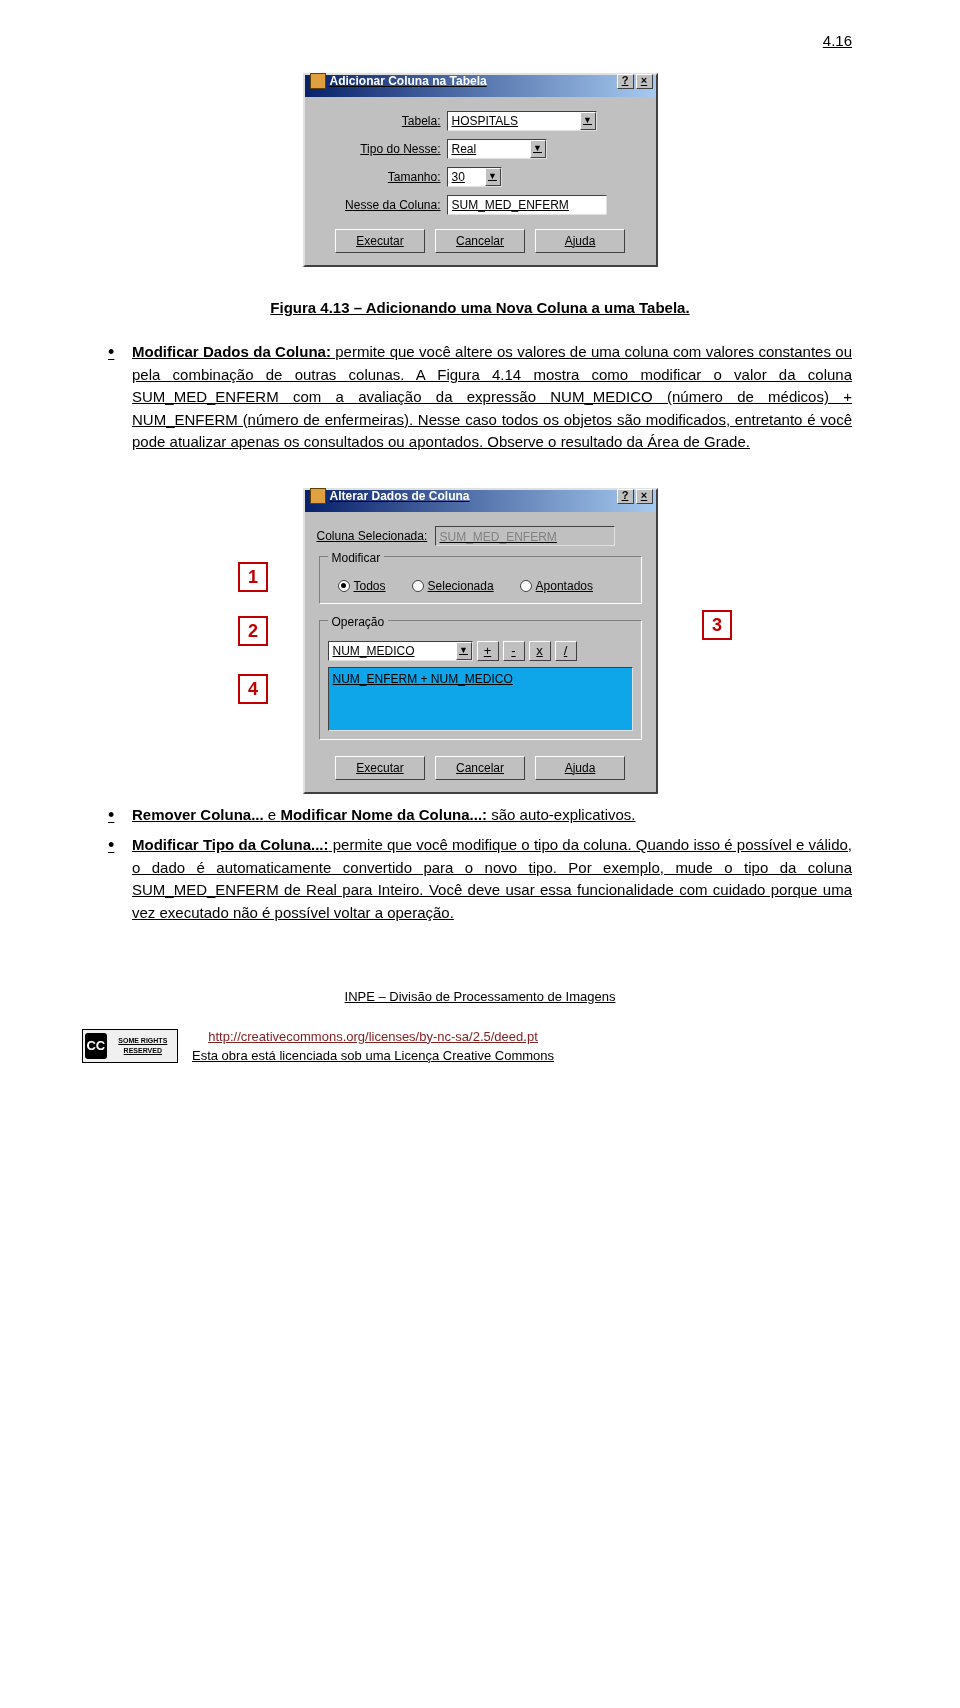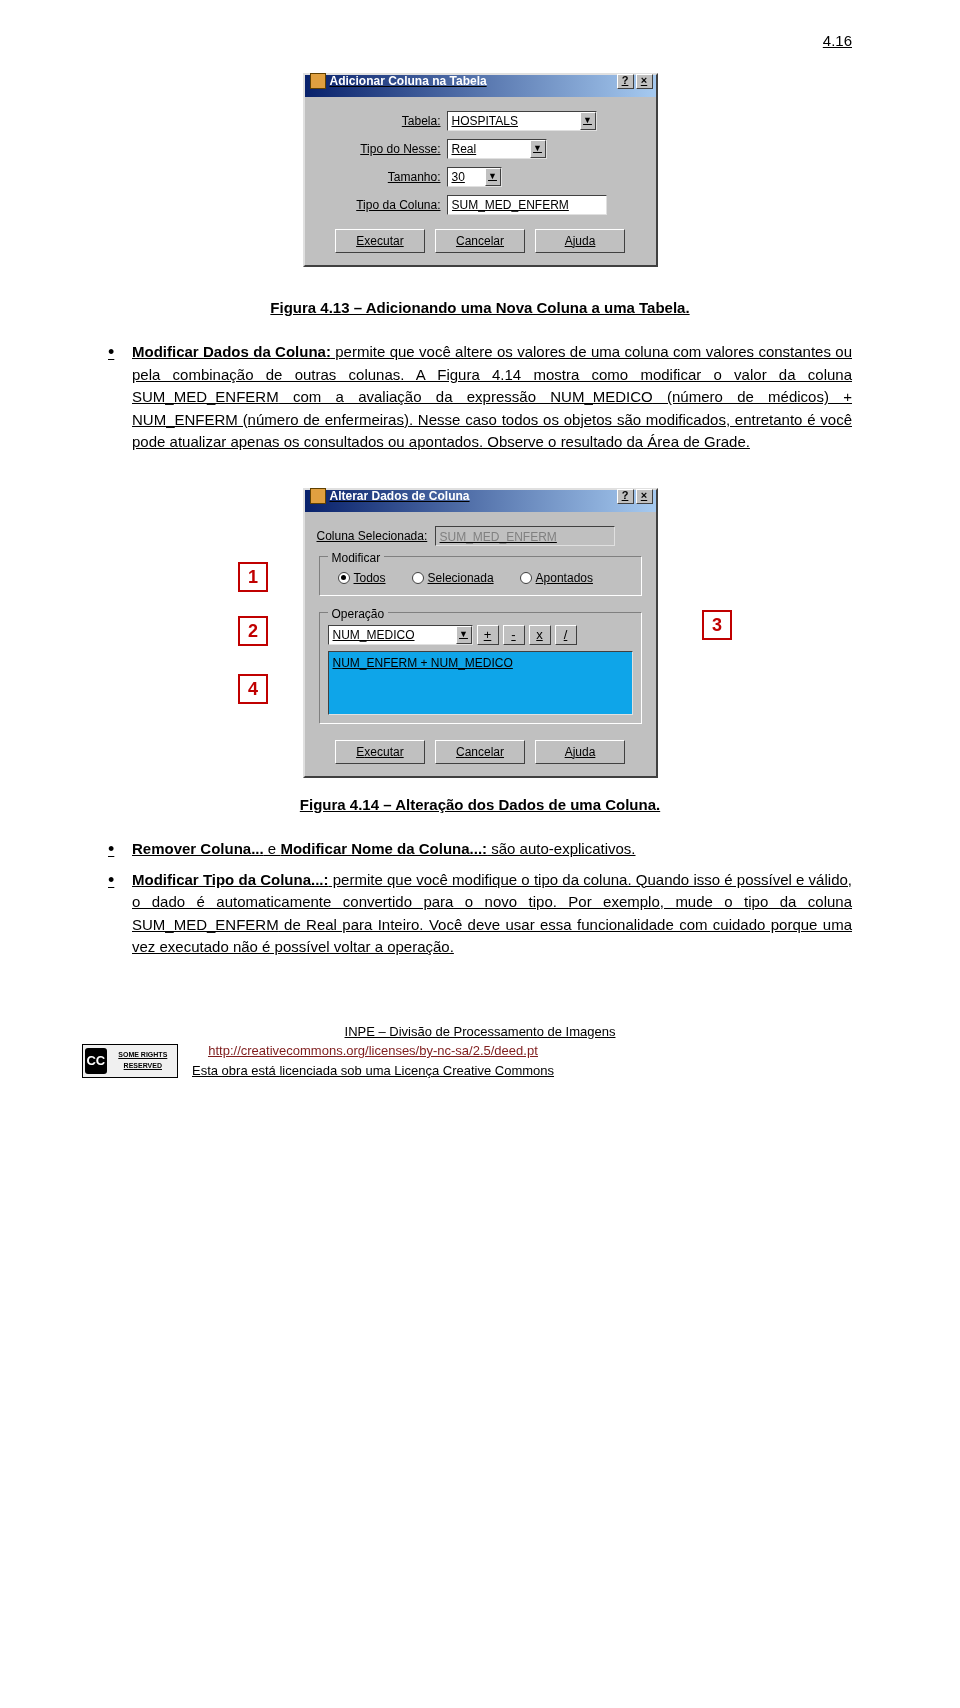--- a/index.html
+++ b/index.html
@@ -156,21 +156,21 @@
     padding: 0 60px;
   }
   .groupbox {
     border: 1px solid #808080;
     border-top-color: #808080;
     border-left-color: #808080;
     border-right-color: #fff;
     border-bottom-color: #fff;
     position: relative;
     margin: 10px 2px 16px 2px;
-    padding: 12px 8px 8px 8px;
+    padding: 20px 8px 8px 8px;
   }
   .groupbox-title {
     position: absolute;
     top: -8px;
     left: 8px;
     background: #c0c0c0;
     padding: 0 4px;
     font-size: 12px;
   }
   .radio-row { display: flex; gap: 26px; padding-left: 10px; }
@@ -238,20 +238,21 @@
   .footer {
     margin-top: 55px;
     text-align: center;
     font-size: 13px;
   }
   .cc-row {
     display: flex;
     align-items: center;
     justify-content: flex-start;
     gap: 14px;
+    margin-top: 20px;
     margin-left: -26px;
   }
   .cc-badge {
     width: 96px; height: 34px;
     background: #f0f0f0;
     border: 1px solid #000;
     display: flex;
     align-items: center;
     font-size: 7px;
     font-weight: bold;
@@ -301,21 +302,21 @@
         </div>
       </div>
       <div class="form-row">
         <div class="form-label">Tamanho:</div>
         <div class="win-dd" style="width:55px">
           <div class="win-dd-text">30</div>
           <div class="win-dd-btn">▼</div>
         </div>
       </div>
       <div class="form-row">
-        <div class="form-label">Tipo da Coluna:</div>
+        <div class="form-label">Nesse da Coluna:</div>
         <input class="win-input" style="width: 160px;" value="SUM_MED_ENFERM">
       </div>
       <div class="dialog-buttons">
         <div class="win-btn"><u>E</u><span title="Executar">xecutar</span></div>
         <div class="win-btn"><u>C</u>ancelar</div>
         <div class="win-btn">A<u>j</u>uda</div>
       </div>
     </div>
   </div>
 
@@ -379,21 +380,20 @@
         </div>
         <div class="dialog-buttons">
           <div class="win-btn"><u>E</u>xecutar</div>
           <div class="win-btn"><u>C</u>ancelar</div>
           <div class="win-btn">A<u>j</u>uda</div>
         </div>
       </div>
     </div>
   </div>
 
-  <div class="caption">Figura 4.14 – Alteração dos Dados de uma Coluna.</div>
 
   <div class="bullet-row">
     <div class="bullet-dot">•</div>
     <div class="bullet-text body-para">
       <b>Remover Coluna...</b><span> e </span><b>Modificar Nome da Coluna...:</b><span> são auto-explicativos.</span>
     </div>
   </div>
 
   <div class="bullet-row">
     <div class="bullet-dot">•</div>

